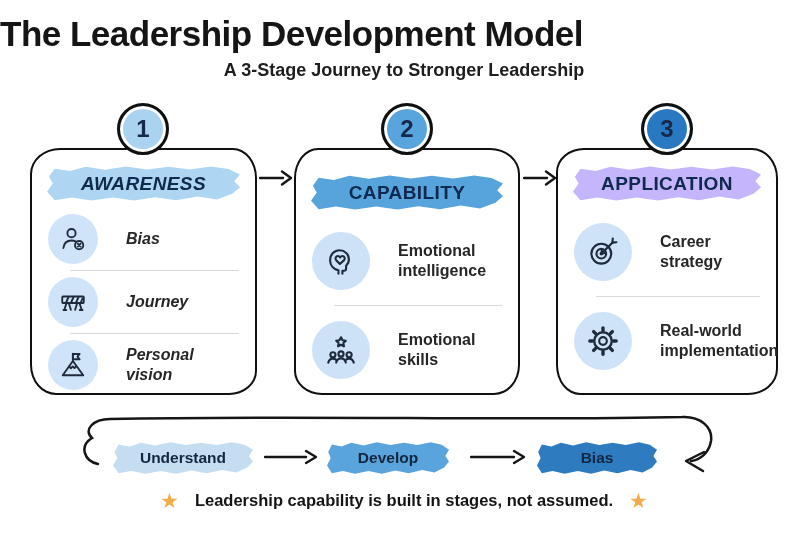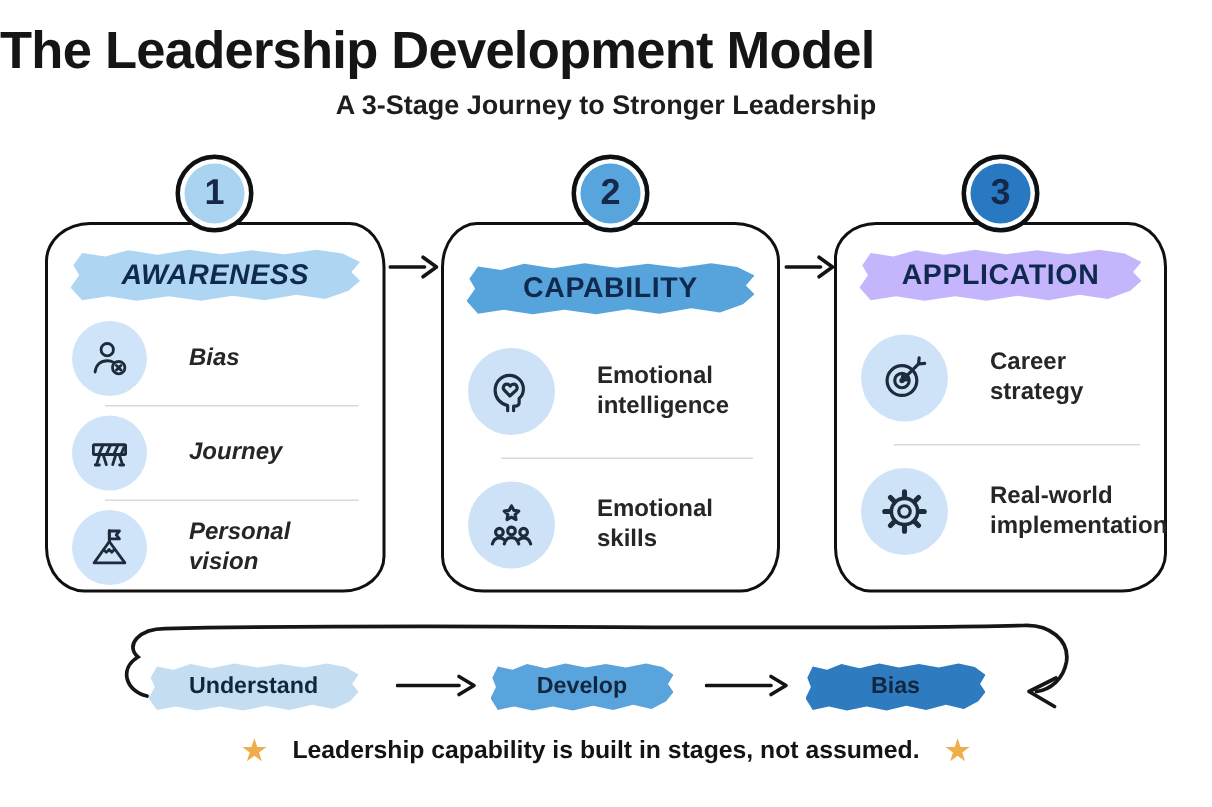--- a/index.html
+++ b/index.html
@@ -59,21 +59,21 @@
     margin-left:17px; font-size:16px; font-weight:600; color:#262626;
     line-height:1.28; max-width:118px;
   }
   .divider { height:1px; background:#d9d9d9; margin:0 6px 0 22px; }
   .card-arrow, .flow-arrow, .loop-svg { position:absolute; }
   .flow-step {
     position:absolute; top:441px; height:34px;
     display:flex; align-items:center; justify-content:center;
     font-size:15.5px; font-weight:bold; color:#13263f;
   }
-  .step-1 { left:99px; width:140px; }
+  .step-1 { left:113px; width:140px; }
   .step-2 { left:327px; width:122px; }
   .step-3 { left:537px; width:120px; }
   .note {
     position:absolute; top:490px; left:0; width:100%;
     display:flex; align-items:center; justify-content:center; gap:16px;
   }
   .note-text { font-size:16.5px; font-weight:600; color:#141414; }
   .note-star { font-size:21px; line-height:1; }
   svg.line-icon { display:block; }
 </style>

